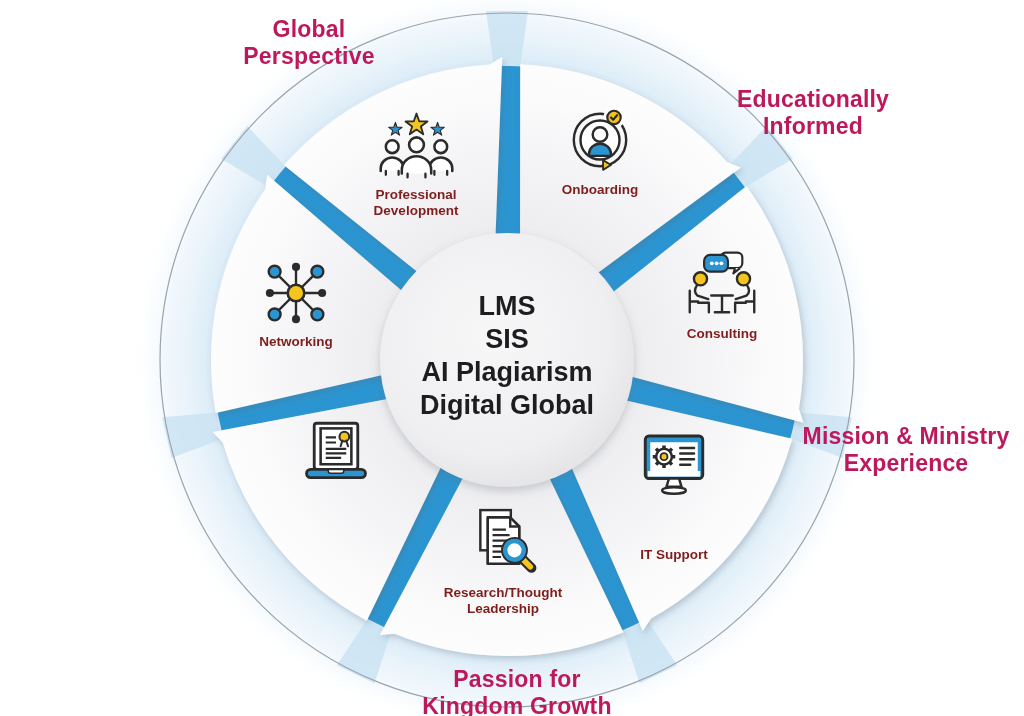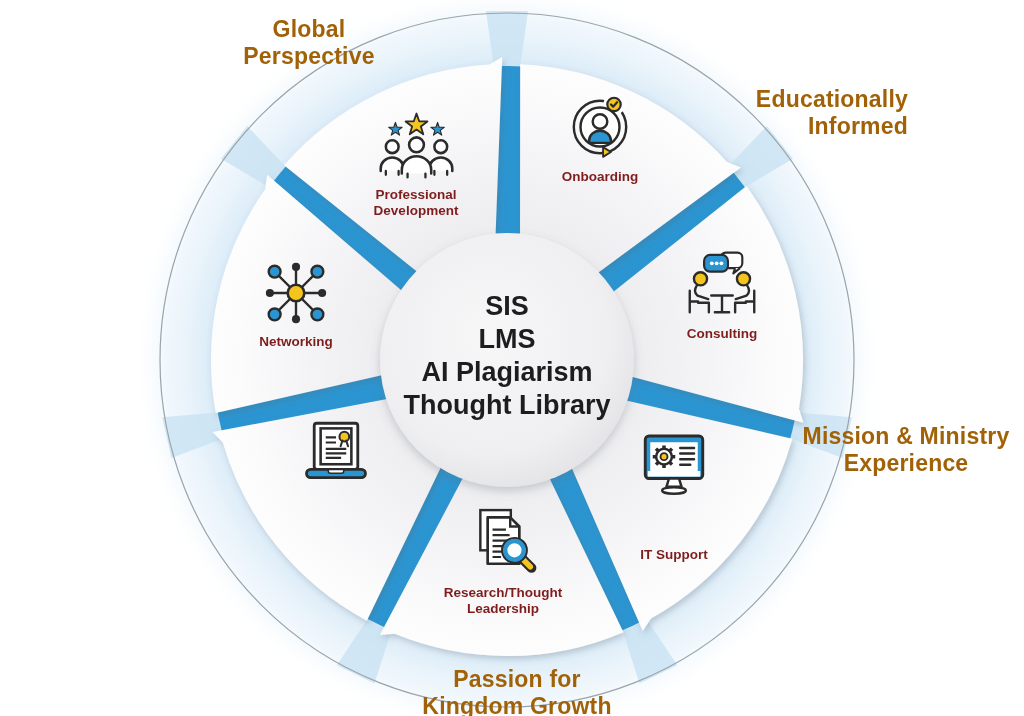--- a/index.html
+++ b/index.html
@@ -3,24 +3,24 @@
 <meta charset="utf-8">
 <style>
   html,body{margin:0;padding:0;background:#fff;}
   #canvas{
     position:relative;width:1024px;height:716px;overflow:hidden;background:#fff;
     font-family:"Liberation Sans","DejaVu Sans",sans-serif;
   }
   #wheel{position:absolute;left:0;top:0;}
   .outer-label{
     position:absolute;font-weight:700;font-size:23px;line-height:1.17;
-    color:#a16207;text-align:center;letter-spacing:.2px;
+    color:#be185d;text-align:center;letter-spacing:.2px;
   }
   .ol-global{left:224px;top:16px;width:170px;}
-  .ol-edu{left:718px;top:86px;width:190px;text-align:right;}
+  .ol-edu{left:718px;top:86px;width:190px;}
   .ol-mission{left:786px;top:423px;width:240px;}
   .ol-passion{left:412px;top:666px;width:210px;}
   .ol-theo{left:43px;top:401px;width:170px;}
   .hub-text{
     position:absolute;left:357px;top:290px;width:300px;text-align:center;
     font-weight:700;font-size:27px;line-height:33px;color:#1d1d20;
   }
   .segment{position:absolute;display:flex;flex-direction:column;align-items:center;transform:translateX(-50%);}
   .seg-label{
     font-weight:700;font-size:13.5px;line-height:1.16;color:#7f1d1d;
@@ -179,34 +179,34 @@
         <circle cx="507" cy="360" r="127" fill="url(#cg)" filter="url(#cshadow)"></circle>
       </g>
   </svg>
 
   <div class="outer-label ol-global">Global Perspective</div>
   <div class="outer-label ol-edu">Educationally Informed</div>
   <div class="outer-label ol-mission">Mission &amp; Ministry Experience</div>
   <div class="outer-label ol-passion">Passion for Kingdom Growth</div>
 
   <div class="hub-text">
+    <div>LMS</div>
     <div>SIS</div>
-    <div>LMS</div>
     <div>AI Plagiarism</div>
-    <div>Thought Library</div>
+    <div>Digital Global</div>
   </div>
 
   <div id="segments">
       <div class="segment" style="left: 416px; top: 112px;">
         <svg width="92" height="72">
           <use href="#icon-professional-development"></use>
         </svg>
         <div class="seg-label" style="width:115px">Professional Development</div>
       </div>
-      <div class="segment" style="left: 600px; top: 88px;">
+      <div class="segment" style="left: 600px; top: 101px;">
         <svg width="78" height="78">
           <use href="#icon-onboarding"></use>
         </svg>
         <div class="seg-label" style="width:130px">Onboarding</div>
       </div>
       <div class="segment" style="left: 722px; top: 249px;">
         <svg width="86" height="74">
           <use href="#icon-consulting"></use>
         </svg>
         <div class="seg-label" style="width:130px">Consulting</div>

